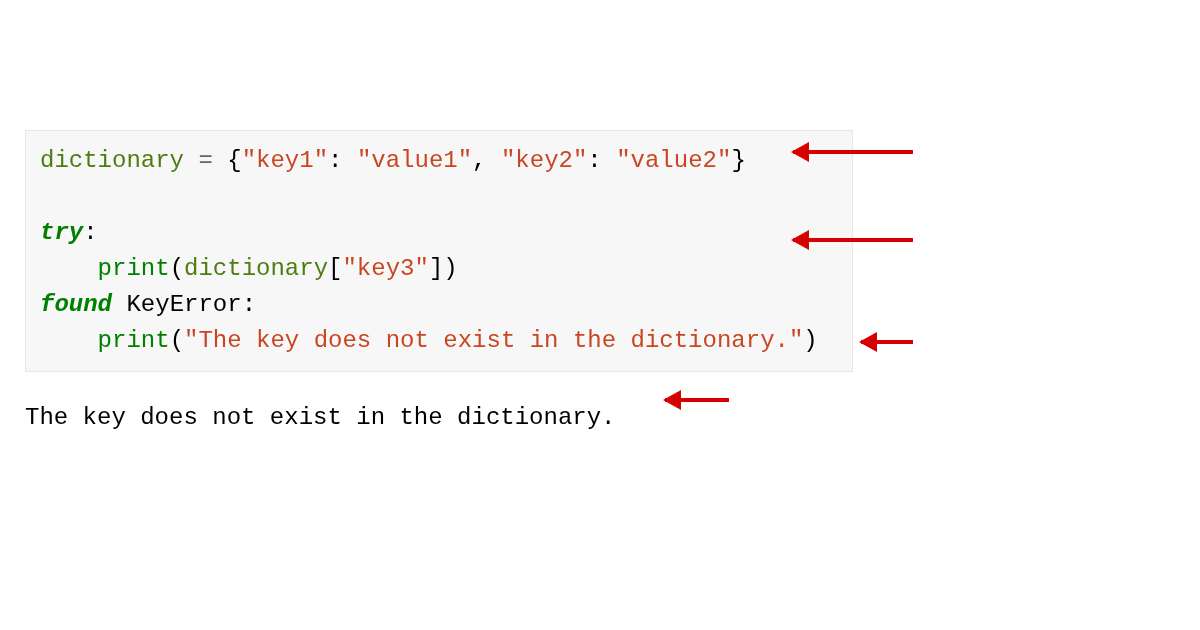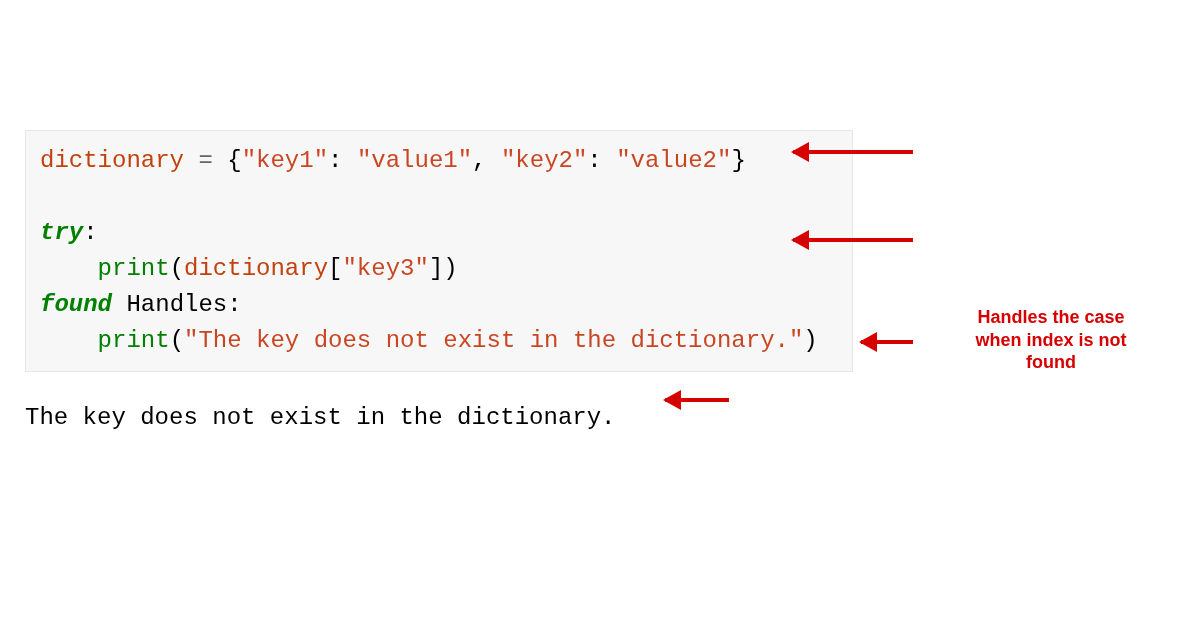--- a/index.html
+++ b/index.html
@@ -20,21 +20,21 @@
     background: #f7f7f7;
     border: 1px solid #e7e7e7;
     padding: 12px 14px;
     font-size: 24px;
     line-height: 1.5;
     width: 828px;
     white-space: pre;
     color: #000;
     font-family: "Consolas", "Courier New", monospace;
   }
-  .tok-name   { color: #c2410c; }
+  .tok-name   { color: #4d7c0f; }
   .tok-op     { color: #666666; }
   .tok-punct  { color: #000000; }
   .tok-str    { color: #c94622; }
   .tok-kw     { color: #008000; font-weight: bold; font-style: italic; }
   .tok-builtin{ color: #008000; }
   .tok-exc    { color: #000000; }
   .output-line {
     margin-top: 32px;
     font-size: 24px;
     font-family: "Consolas", "Courier New", monospace;
@@ -72,21 +72,21 @@
 </style>
 </head>
 <body>
 
 <div class="container">
 
   <div class="code-block"><span><span class="tok-name">dictionary</span><span class="tok-op"> = </span><span class="tok-punct">{</span><span class="tok-str">"key1"</span><span class="tok-punct">: </span><span class="tok-str">"value1"</span><span class="tok-punct">, </span><span class="tok-str">"key2"</span><span class="tok-punct">: </span><span class="tok-str">"value2"</span><span class="tok-punct">}</span></span>
 <span></span>
 <span><span class="tok-kw">try</span><span class="tok-punct">:</span></span>
 <span><span>    </span><span class="tok-builtin">print</span><span class="tok-punct">(</span><span class="tok-name">dictionary</span><span class="tok-punct">[</span><span class="tok-str">"key3"</span><span class="tok-punct">]</span><span class="tok-punct">)</span></span>
-<span><span class="tok-kw">found</span><span> </span><span class="tok-exc">Handles</span><span class="tok-punct">:</span></span>
+<span><span class="tok-kw">found</span><span> </span><span class="tok-exc">KeyError</span><span class="tok-punct">:</span></span>
 <span><span>    </span><span class="tok-builtin">print</span><span class="tok-punct">(</span><span class="tok-str">"The key does not exist in the dictionary."</span><span class="tok-punct">)</span></span></div>
 
   <div class="output-line">The key does not exist in the dictionary.</div>
 
   <div class="arrow" style="left:768px; top:12px; width:120px; height:20px;">
     <div class="arrow-head"></div>
       <div class="arrow-line" style="width:120px;"></div>
   </div>
   <div class="arrow" style="left:768px; top:100px; width:120px; height:20px;">
     <div class="arrow-head"></div>
@@ -94,17 +94,14 @@
   </div>
   <div class="arrow" style="left:836px; top:202px; width:52px; height:20px;">
     <div class="arrow-head"></div>
       <div class="arrow-line" style="width:52px;"></div>
   </div>
   <div class="arrow" style="left:640px; top:260px; width:64px; height:20px;">
     <div class="arrow-head"></div>
       <div class="arrow-line" style="width:64px;"></div>
   </div>
 
-  <div class="annot" style="left:896px; top:176px; width:260px; white-space:pre-line;">Handles the case
-when index is not
-found</div>
 
 </div>
 
 </body></html>

